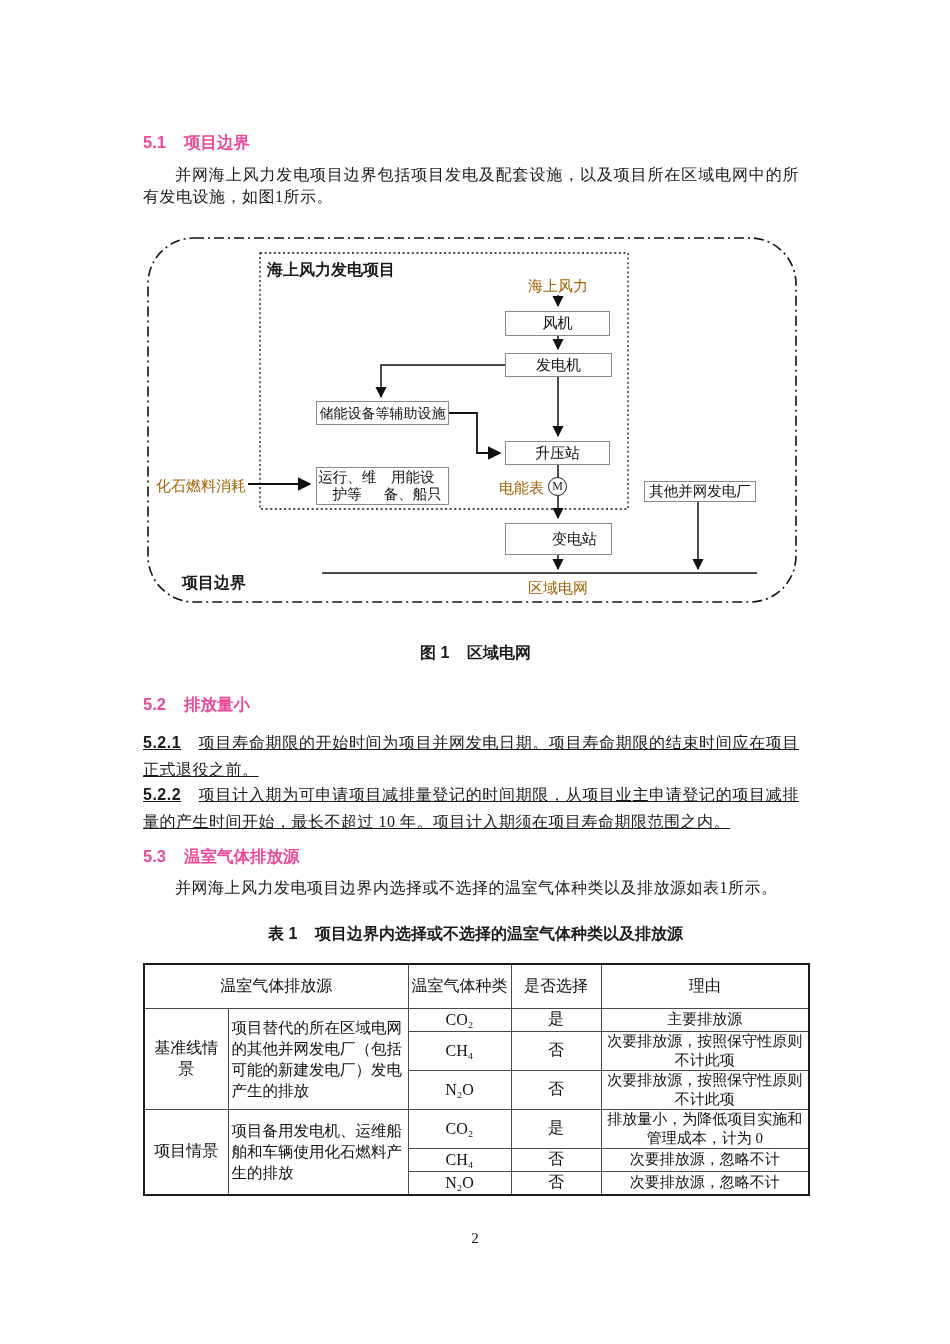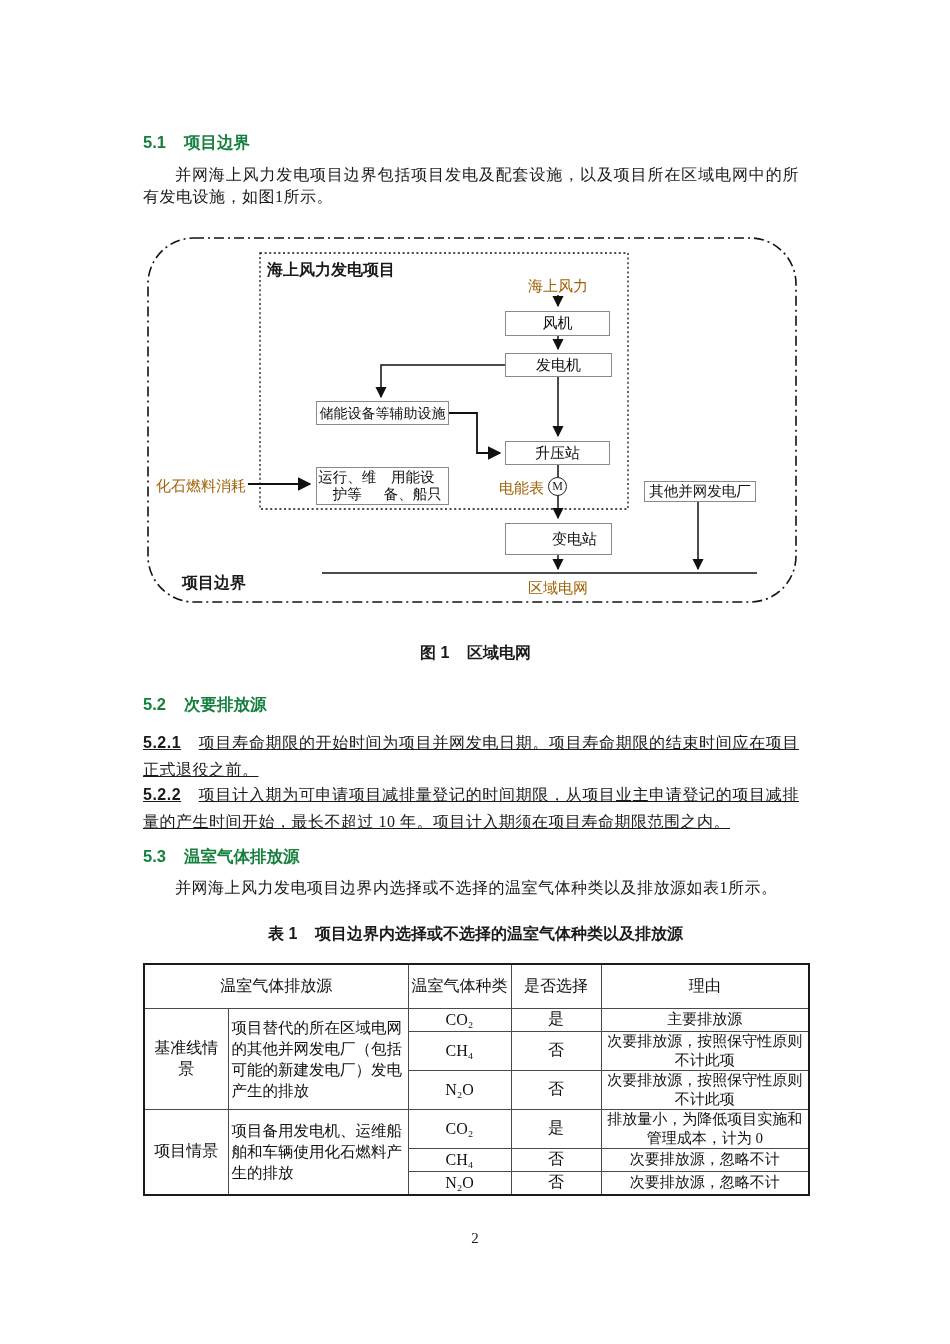--- a/index.html
+++ b/index.html
@@ -1,20 +1,20 @@
 <!DOCTYPE html>
 <html><head>
 <meta charset="utf-8">
 <style>
   html,body{margin:0;padding:0;background:#fff;}
   .page{position:relative;width:950px;height:1344px;background:#ffffff;overflow:hidden;
         font-family:"Liberation Serif","DejaVu Serif",serif;color:#1a1a1a;}
   .abs{position:absolute;}
   .h2{font-family:"Liberation Sans","DejaVu Sans",sans-serif;font-weight:bold;
-      font-size:16.5px;color:#15803d;}
+      font-size:16.5px;color:#ec4899;}
   .h2 .ttl{margin-left:1.1em;}
   .para{width:656px;left:143px;font-size:16px;line-height:22px;text-align:justify;
         letter-spacing:0.5px;}
   .clause{line-height:27px;text-decoration:underline;}
   .indent{text-indent:2em;}
   .cnum{font-family:"Liberation Sans","DejaVu Sans",sans-serif;font-weight:bold;
         margin-right:1.1em;}
   .caption{left:143px;width:665px;text-align:center;
            font-family:"Liberation Sans","DejaVu Sans",sans-serif;
            font-weight:bold;font-size:16px;}
@@ -94,21 +94,21 @@
   <div class="abs dlabel" style="left:492px;top:479px;width:52px;text-align:right;">电能表</div>
   <div class="abs meter" style="left:548px;top:477px;">M</div>
   <div class="abs dlabel" style="left:508px;top:579px;width:100px;text-align:center;">区域电网</div>
   <div class="abs dbold" style="left:182px;top:573px;">项目边界</div>
 
   <div class="abs caption" style="top:643px;">
     <span>图 1</span><span class="ttl">区域电网</span>
   </div>
 
   <div class="abs h2" style="left:143px;top:694px;">
-    <span>5.2</span><span class="ttl">次要排放源</span>
+    <span>5.2</span><span class="ttl">排放量小</span>
   </div>
   <div class="abs para clause" style="top:729px;">
     <span class="cnum">5.2.1</span><span>项目寿命期限的开始时间为项目并网发电日期。项目寿命期限的结束时间应在项目正式退役之前。</span>
   </div>
   <div class="abs para clause" style="top:781px;">
     <span class="cnum">5.2.2</span><span>项目计入期为可申请项目减排量登记的时间期限，从项目业主申请登记的项目减排量的产生时间开始，最长不超过 10 年。项目计入期须在项目寿命期限范围之内。</span>
   </div>
 
   <div class="abs h2" style="left:143px;top:846px;">
     <span>5.3</span><span class="ttl">温室气体排放源</span>

